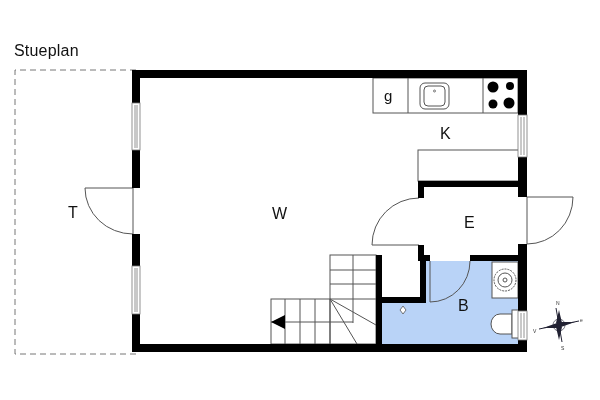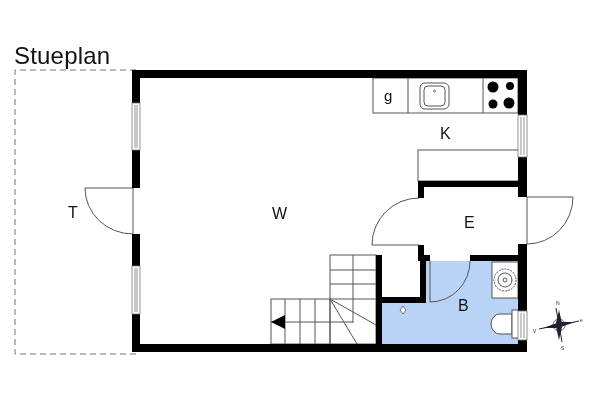--- a/index.html
+++ b/index.html
@@ -1,17 +1,17 @@
 <!DOCTYPE html>
 <html><head>
 <meta charset="utf-8">
 <style>
   html, body { margin: 0; padding: 0; background: #ffffff; }
   body { width: 600px; height: 400px; position: relative; overflow: hidden; font-family: "Liberation Sans", sans-serif; }
-  .title { position: absolute; left: 14px; top: 42px; font-size: 24px; color: #111; letter-spacing: 0.2px; }
+  .title { position: absolute; left: 14px; top: 42px; font-size: 16px; color: #111; letter-spacing: 0.2px; }
   svg.plan { position: absolute; left: 0; top: 0; }
   .room-label { font-family: "Liberation Sans", sans-serif; font-size: 16px; fill: #111; }
   .small-label { font-family: "Liberation Sans", sans-serif; font-size: 15px; fill: #111; }
   .compass-label { font-family: "Liberation Sans", sans-serif; font-size: 5px; fill: #333; }
 </style>
 </head>
 <body>
 
 <div class="title">Stueplan</div>
 

